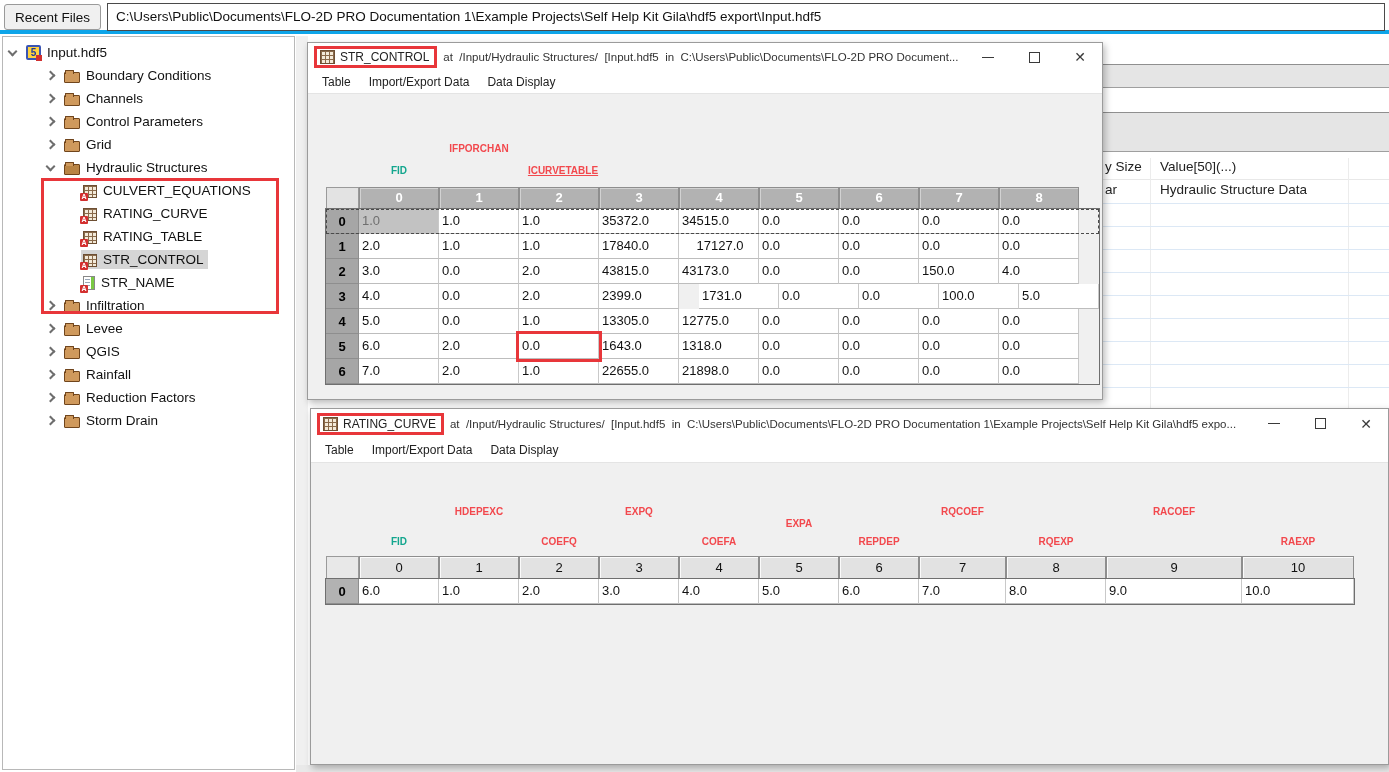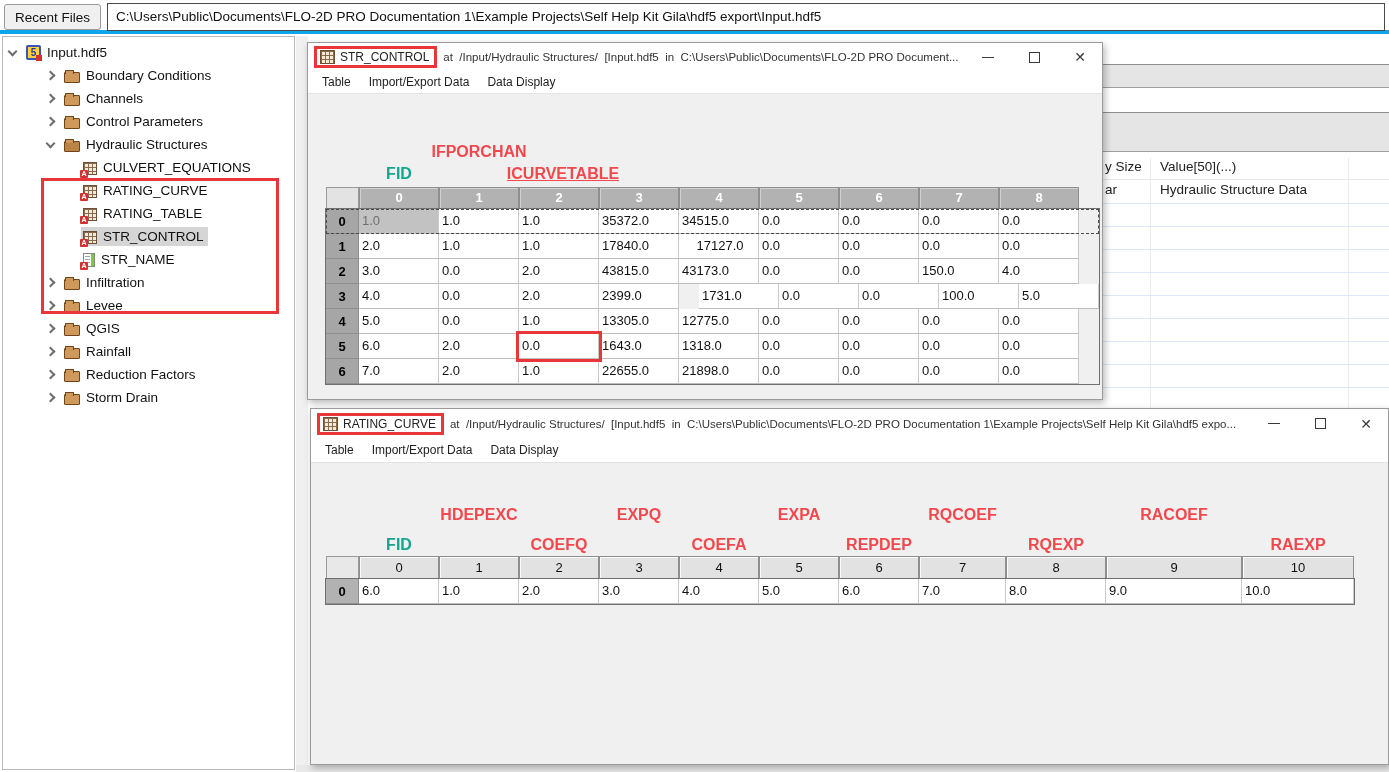--- a/index.html
+++ b/index.html
@@ -84,21 +84,21 @@
   .gbody { outline:1px solid #6f6f6f; }
   .drow { height:25px; }
   .drow > div { flex:none; height:25px; }
   .rhcell { text-align:center; font-weight:bold; font-size:13px; color:#000; line-height:25px; border-right:1px solid #8e8e8e; border-bottom:1px solid #8e8e8e; }
   .str-grid .rhcell { background:#a6a6a6; }
   .rc-grid .rhcell { background:#b2b2b2; }
   .cell { background:#fff; font-size:13px; color:#111; line-height:24px; padding-left:3px; border-right:1px solid #c9c9c9; border-bottom:1px solid #bdbdbd; white-space:nowrap; overflow:hidden; }
   .sel-row { outline:1px dashed #4a4a4a; outline-offset:-1px; }
   .sel-cell { background:#c2c2c2; color:#6f6f6f; }
 
-  .ann { position:absolute; transform:translateX(-50%); font-weight:bold; font-size:16px; white-space:nowrap; z-index:3; }
+  .ann { position:absolute; transform:translateX(-50%); font-weight:bold; font-size:10px; white-space:nowrap; z-index:3; }
   .ann.red { color:#f2484d; }
   .ann.teal { color:#13a68e; }
   .cell-red-box { position:absolute; border:3px solid #e8363a; z-index:4; pointer-events:none; }
 </style>
 </head>
 <body>
 
 <div class="screen">
 
   <div class="topbar">
@@ -156,20 +156,27 @@
           </span>
         </div>
         <div class="tree-row" style="padding-left: 44px;">
           <span class="chev closed"></span>
           <span class="node">
             <span class="ticon folder-closed"></span>
             <span class="tlabel">Control Parameters</span>
           </span>
         </div>
         <div class="tree-row" style="padding-left: 44px;">
+          <span class="chev closed"></span>
+          <span class="node">
+            <span class="ticon folder-closed"></span>
+            <span class="tlabel">Grid</span>
+          </span>
+        </div>
+        <div class="tree-row" style="padding-left: 44px;">
           <span class="chev open"></span>
           <span class="node">
             <span class="ticon folder-open"></span>
             <span class="tlabel">Hydraulic Structures</span>
           </span>
         </div>
         <div class="tree-row" style="padding-left: 63px;">
           <span class="chev-sp"></span>
           <span class="node">
             <span class="ticon table-dataset">
@@ -446,21 +453,21 @@
             <div class="cell" style="width: 136px;">9.0</div>
             <div class="cell" style="width: 112px;">10.0</div>
           </div>
         </div>
       </div>
   <span class="ann teal" style="left: 88px; top: 127px;">FID</span>
       <span class="ann red" style="left: 168px; top: 97px;">HDEPEXC</span>
       <span class="ann red" style="left: 248px; top: 127px;">COEFQ</span>
       <span class="ann red" style="left: 328px; top: 97px;">EXPQ</span>
       <span class="ann red" style="left: 408px; top: 127px;">COEFA</span>
-      <span class="ann red" style="left: 488px; top: 97px;">EXPA</span>
+      <span class="ann red" style="left: 488px; top: 109px;">EXPA</span>
       <span class="ann red" style="left: 568px; top: 127px;">REPDEP</span>
       <span class="ann red" style="left: 651.5px; top: 97px;">RQCOEF</span>
       <span class="ann red" style="left: 745px; top: 127px;">RQEXP</span>
       <span class="ann red" style="left: 863px; top: 97px;">RACOEF</span>
       <span class="ann red" style="left: 987px; top: 127px;">RAEXP</span>
     </div>
 
 </div>
 
 </body></html>

